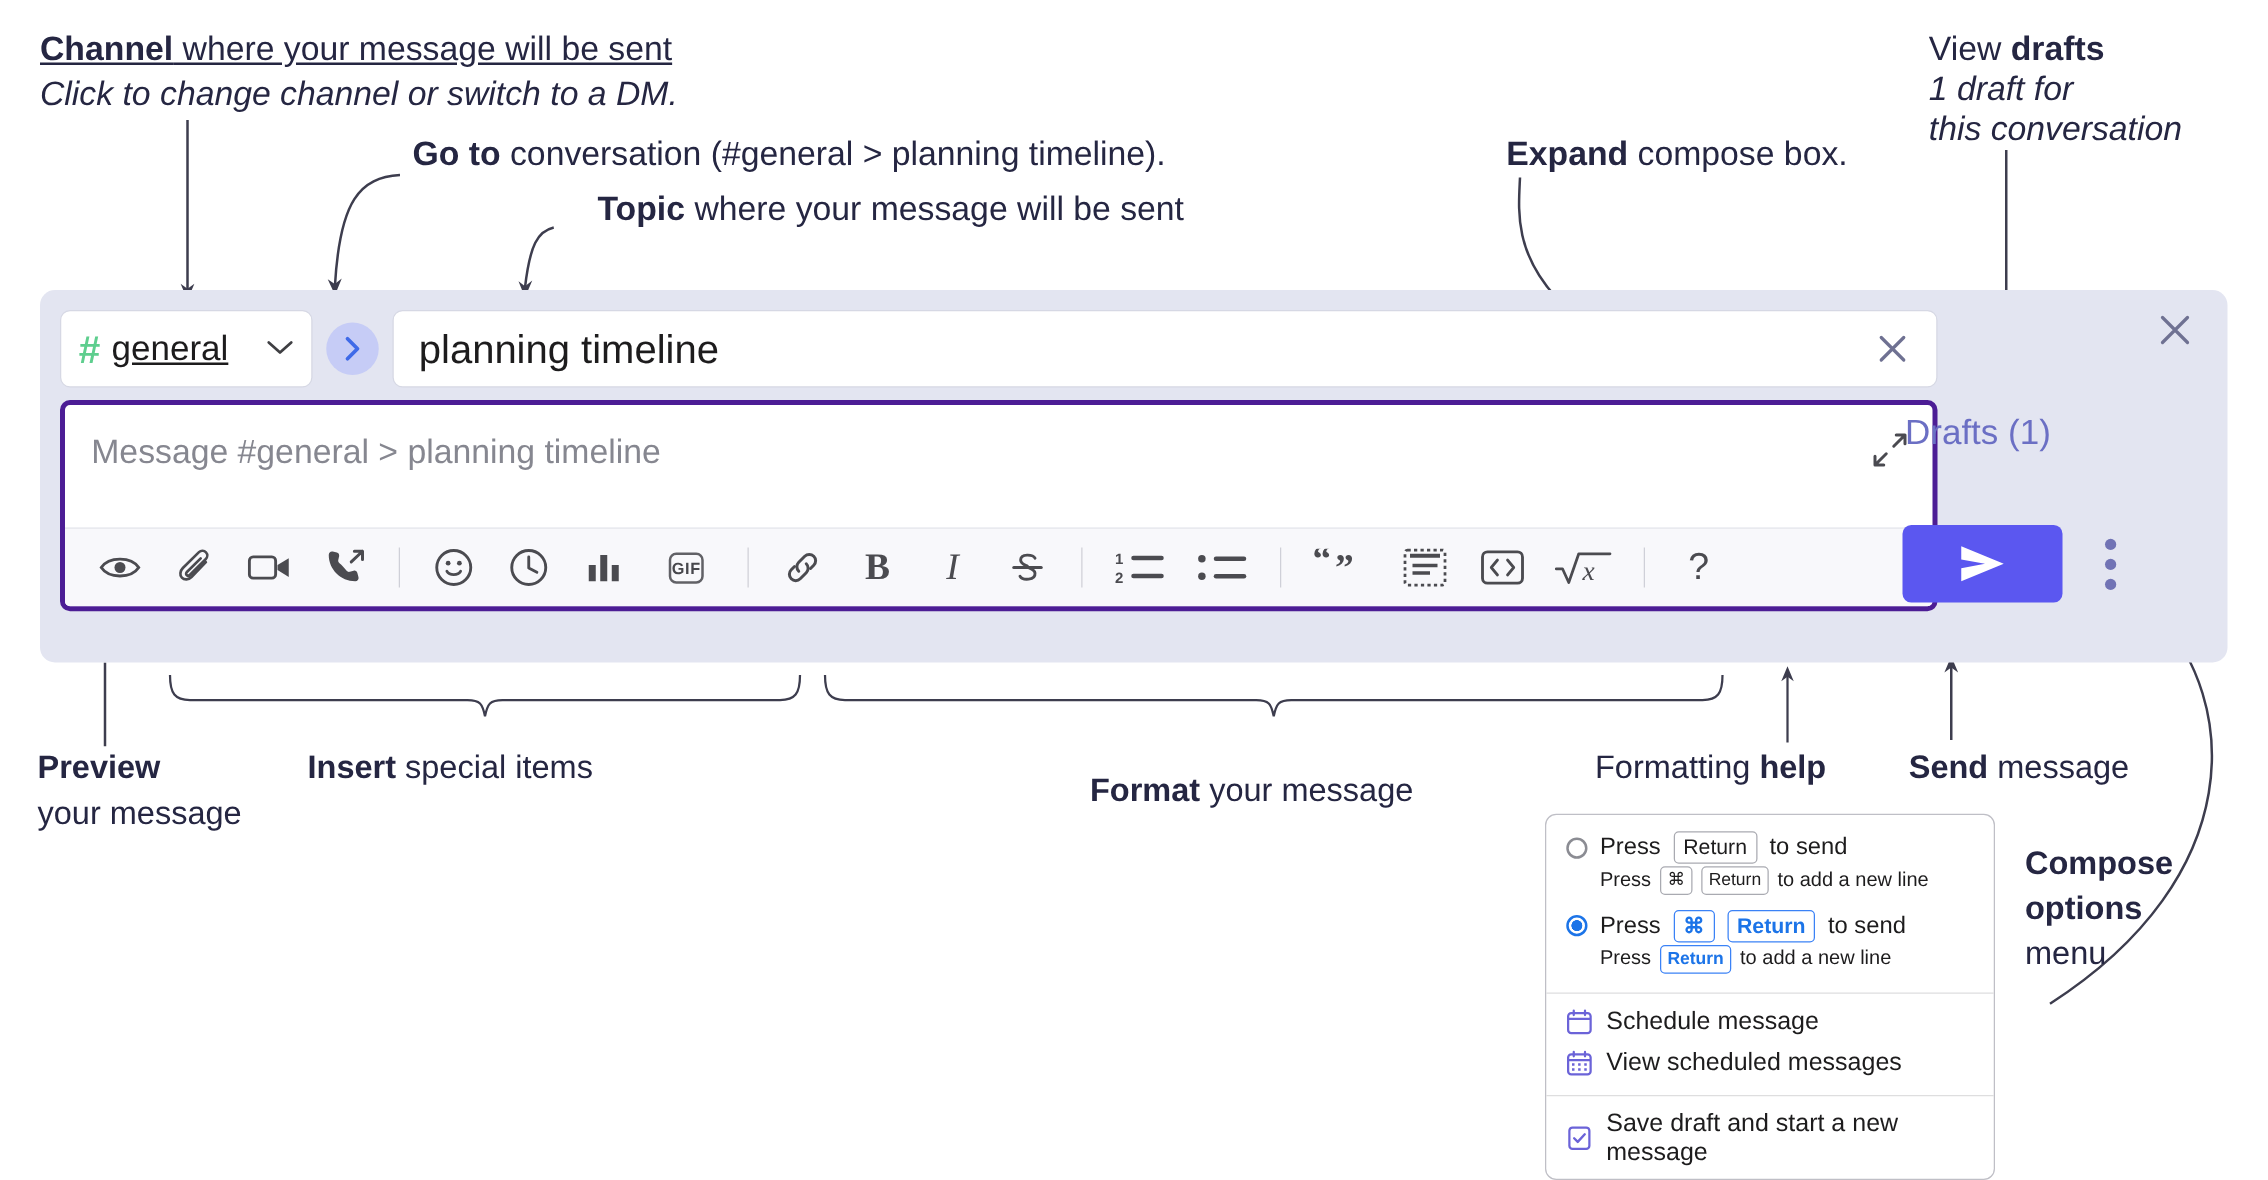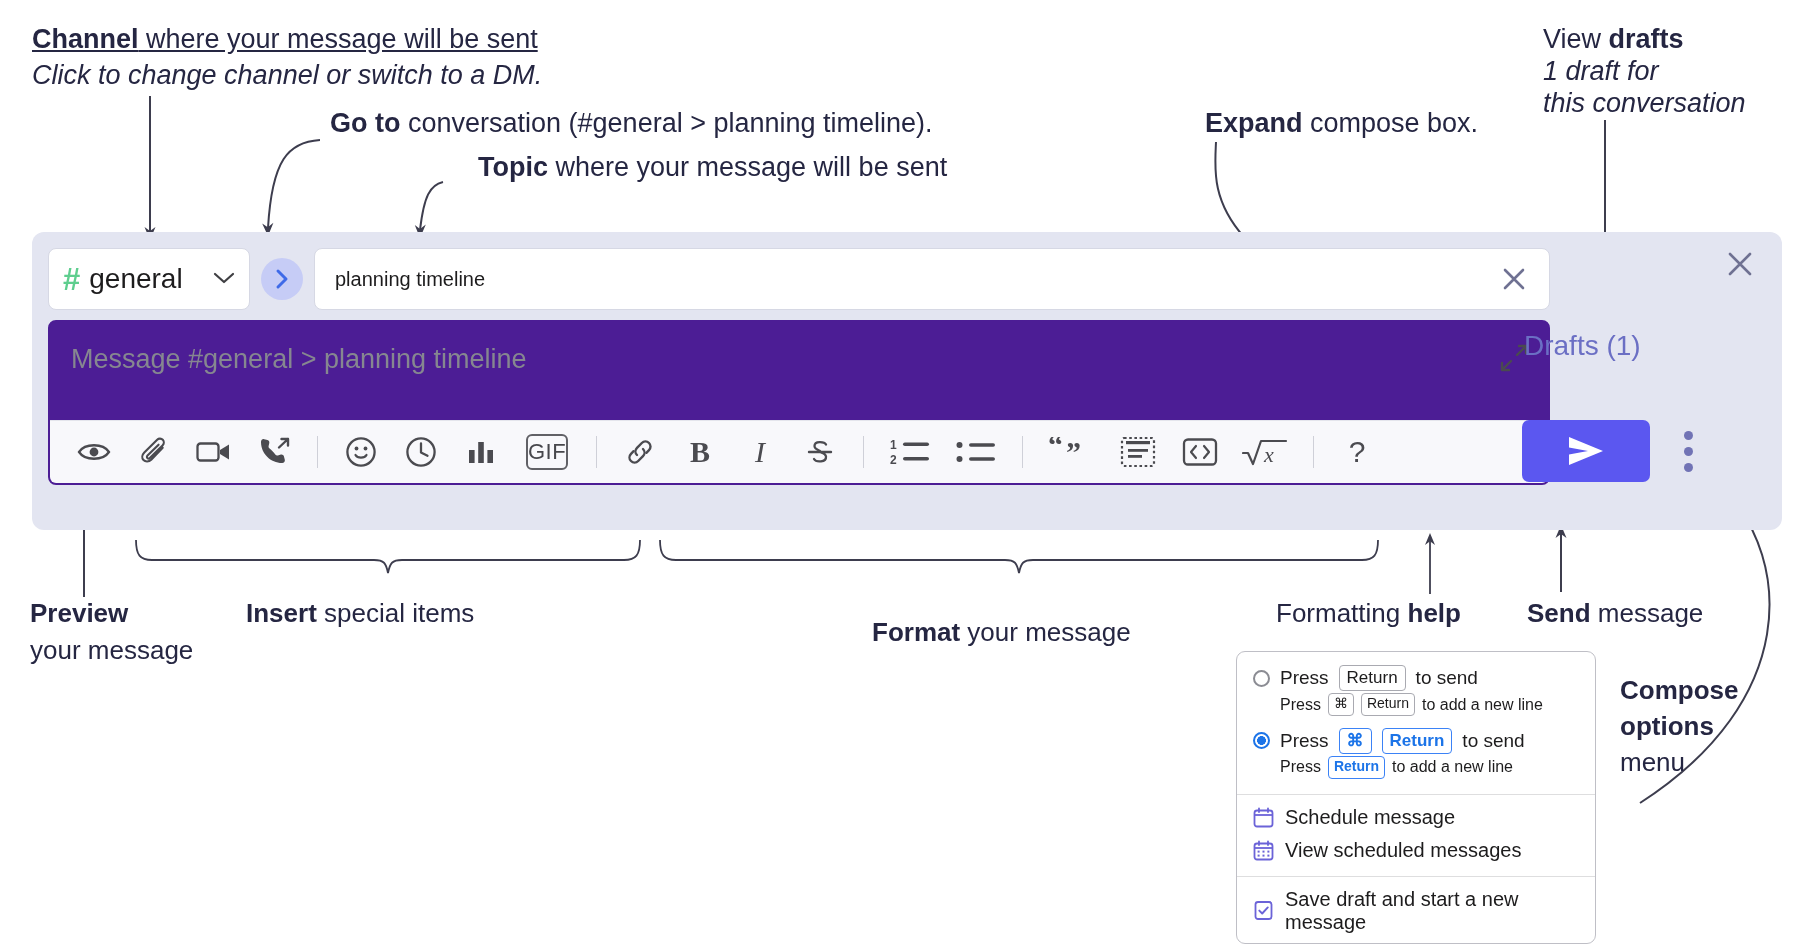--- a/index.html
+++ b/index.html
@@ -75,20 +75,21 @@
   .hash {
     font-size: 31px;
     font-weight: 700;
     color: #5ece8e;
     line-height: 1;
   }
   .channel-name {
     font-size: 28px;
     color: #1d1c1d;
     flex: 1;
+    text-decoration: underline;
   }
   .chev {
     color: #3f3f43;
     font-size: 18px;
     line-height: 1;
   }
   .goto-btn {
     width: 42px; height: 42px;
     margin: 0 11px;
     border-radius: 50%;
@@ -104,29 +105,29 @@
     background: #ffffff;
     border: 1px solid #d6d8e4;
     border-radius: 8px;
     display: flex;
     align-items: center;
     padding: 0 18px 0 20px;
     box-sizing: border-box;
   }
   .topic-text {
     flex: 1;
-    font-size: 20px;
+    font-size: 32px;
     color: #1d1c1d;
   }
 
   
   .msg-box {
     margin-top: 10px;
-    background: #4c1d95;
-    border: 2px solid #4c1d95;
+    background: #ffffff;
+    border: 4px solid #4c1d95;
     border-radius: 8px;
     overflow: hidden;
   }
   .msg-input-area {
     position: relative;
     height: 98px;
   }
   .msg-placeholder {
     position: absolute;
     left: 21px;
@@ -161,22 +162,22 @@
   .tb-sep {
     width: 1px;
     height: 32px;
     background: #cfd0d8;
     margin: 0 13px;
     flex: none;
   }
   .gif-box {
     border: 2.3px solid #616166;
     border-radius: 6px;
-    font-size: 22px;
-    font-weight: 400;
+    font-size: 13px;
+    font-weight: 700;
     letter-spacing: .5px;
     padding: 3px 0;
     color: #47474c;
   }
   .bold-g { font-size: 30px; font-weight: 700; color: #4b4b50; font-family: "Liberation Serif", serif;}
   .ital-g { font-size: 30px; font-style: italic; color: #4b4b50; font-family: "Liberation Serif", serif;}
 
   
   .right-panel {
     position: absolute;

